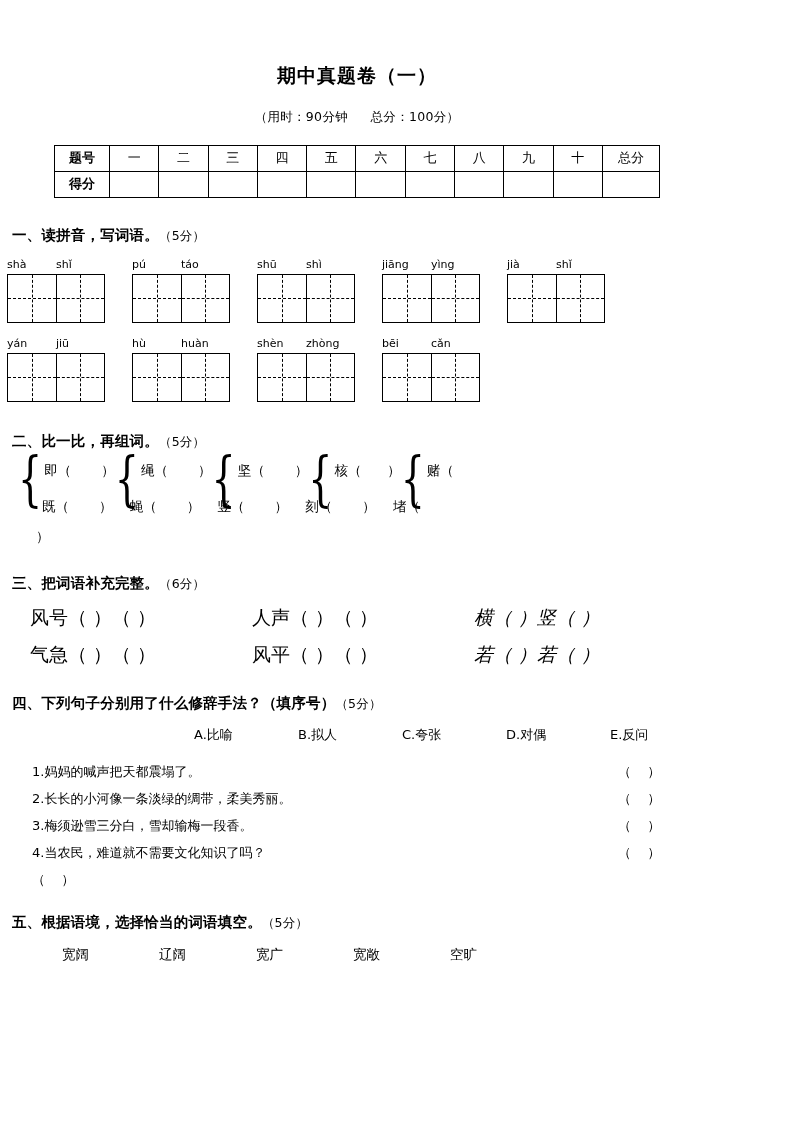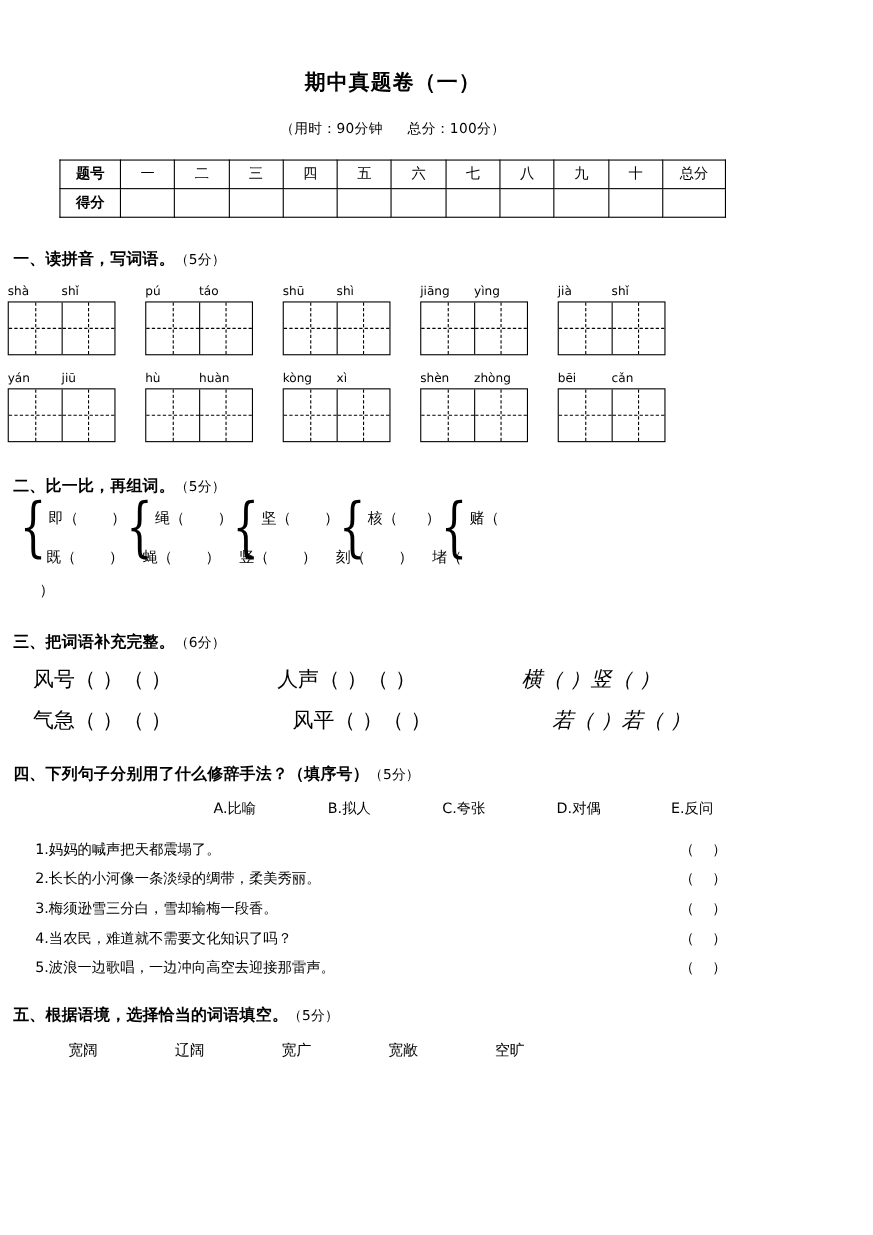--- a/index.html
+++ b/index.html
@@ -182,21 +182,21 @@
   
   .sec3-body {
     padding-left: 30px;
     font-size: 19px;
   }
   .sec3-line {
     display: flex;
     white-space: nowrap;
   }
   .sec3-line.l1 { padding-top: 12px; }
-  .sec3-line.l2 { padding-top: 11px; gap: 14px; }
+  .sec3-line.l2 { padding-top: 11px; }
   .sec3-col { display: inline-block; }
   .sec3-col.c1 { width: 222px; }
   .sec3-col.c2 { width: 222px; }
   .sec3-col.c3 { width: 190px; font-style: italic; }
 
   
   .sec4-opts {
     display: flex;
     padding-top: 13px;
     padding-left: 60px;
@@ -356,30 +356,20 @@
             <span>hù</span>
               <span>huàn</span>
           </div>
           <div class="tzg">
               <div class="cell"></div>
               <div class="cell"></div>
             </div>
         </div>
         <div class="pin-group">
           <div class="pin-text">
-            <span>kòng</span>
-              <span>xì</span>
-          </div>
-          <div class="tzg">
-              <div class="cell"></div>
-              <div class="cell"></div>
-            </div>
-        </div>
-        <div class="pin-group">
-          <div class="pin-text">
             <span>shèn</span>
               <span>zhòng</span>
           </div>
           <div class="tzg">
               <div class="cell"></div>
               <div class="cell"></div>
             </div>
         </div>
         <div class="pin-group">
           <div class="pin-text">
@@ -486,21 +476,20 @@
       </div>
       <div class="sec4-item">
         <span class="txt">3.梅须逊雪三分白，雪却输梅一段香。</span>
         <span class="ans">（    ）</span>
       </div>
       <div class="sec4-item">
         <span class="txt">4.当农民，难道就不需要文化知识了吗？</span>
         <span class="ans">（    ）</span>
       </div>
       <div class="sec4-item">
-        <span class="txt">5.波浪一边歌唱，一边冲向高空去迎接那雷声。</span>
         <span class="ans">（    ）</span>
       </div>
     </div>
   </div>
 
   <div class="blk-5">
     <div class="sec-head">
       <span>五、根据语境，选择恰当的词语填空。</span><span class="pts">（5分）</span>
     </div>
     <div class="sec5-words">

